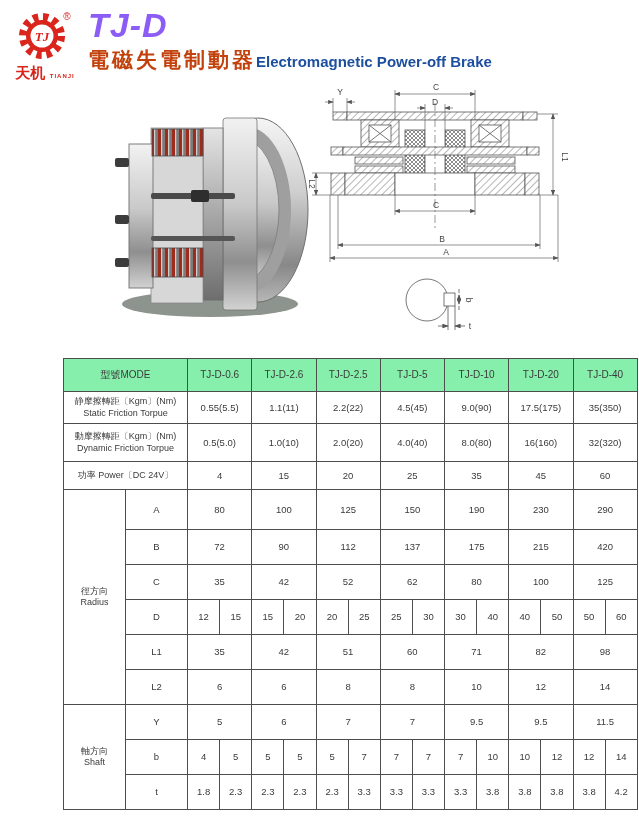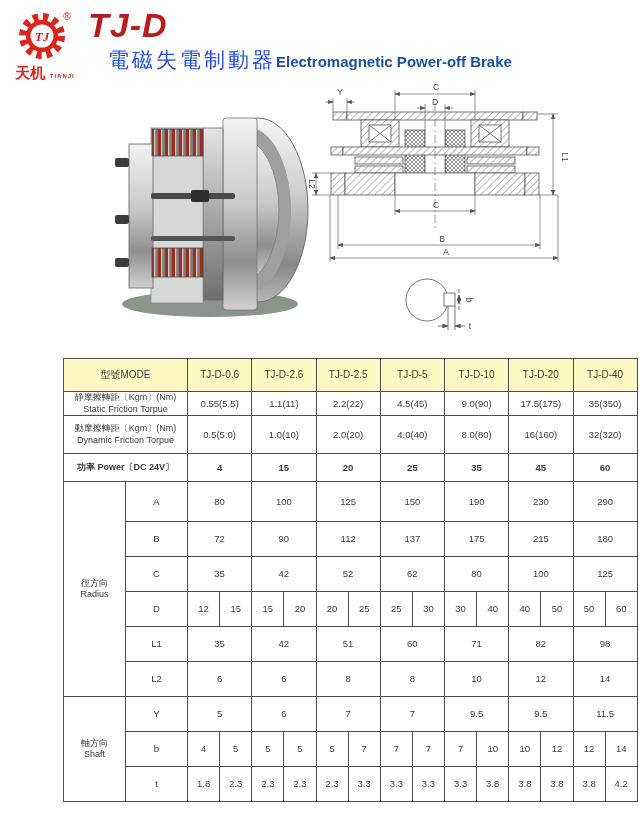--- a/index.html
+++ b/index.html
@@ -7,45 +7,45 @@
     width:639px;height:822px;position:relative;background:#ffffff;
     font-family:"Liberation Sans", sans-serif;overflow:hidden;
   }
   
   .logo{position:absolute;left:12px;top:10px;width:66px;text-align:center;}
   .logo .mark{display:block;margin:0 auto;}
   .logo .zh{color:#d9251c;font-size:15px;font-weight:bold;line-height:9px;}
   .logo .en{color:#d9251c;font-size:6px;font-weight:bold;letter-spacing:1px;line-height:8px;}
   .title{
     position:absolute;left:88px;top:6px;
-    font-size:34px;font-weight:bold;font-style:italic;color:#b91c1c;letter-spacing:1px;
+    font-size:34px;font-weight:bold;font-style:italic;color:#8b5cf6;letter-spacing:1px;
   }
   .subtitle{position:absolute;left:88px;top:46px;white-space:nowrap;}
-  .subtitle .zh{font-size:21px;font-weight:normal;color:#1d4ed8;letter-spacing:3px;margin-left:20px;}
+  .subtitle .zh{font-size:21px;font-weight:bold;color:#c2410c;letter-spacing:3px;}
   .subtitle .en{font-size:15px;font-weight:bold;color:#1d4f9f;}
   
   .photo{position:absolute;left:95px;top:98px;width:220px;height:228px;}
   .drawing{position:absolute;left:300px;top:78px;width:335px;height:285px;}
   .dim-text{font-size:8.5px;fill:#444;font-family:"Liberation Sans",sans-serif;}
   
   #spec-table{
     position:absolute;left:63px;top:358px;width:574px;border-collapse:collapse;table-layout:fixed;
   }
   #spec-table td{
     border:1px solid #4d4d4d;text-align:center;vertical-align:middle;
     font-size:9.5px;color:#3a3a3a;padding:0;line-height:1.25;
     overflow:hidden;
   }
-  #spec-table td.hd{background:#fef9c3;font-size:10px;}
+  #spec-table td.hd{background:#86efac;font-size:10px;}
   #spec-table td.lab{font-size:9px;}
   #spec-table tr{height:35px;}
   #spec-table tr:nth-child(1){height:33px;}
-  #spec-table tr:nth-child(2){height:24px;}
+  #spec-table tr:nth-child(2){height:32px;}
   #spec-table tr:nth-child(3){height:38px;}
-  #spec-table tr:nth-child(4){height:28px;font-weight:bold;}
+  #spec-table tr:nth-child(4){height:28px;}
   #spec-table tr:nth-child(5){height:40px;}
 </style>
 </head>
 <body>
 
 <div class="logo">
   <svg class="mark" width="62" height="54" viewBox="0 0 62 54">
     <circle cx="28" cy="26" r="19" fill="none" stroke="#d9251c" stroke-width="8" stroke-dasharray="5.2 4.8"></circle>
     <circle cx="28" cy="26" r="16" fill="#d9251c"></circle>
     <circle cx="28" cy="26" r="11.5" fill="#ffffff"></circle>
@@ -301,21 +301,21 @@
         <td colspan="2">290</td>
       </tr>
       <tr>
         <td class="dim">B</td>
         <td colspan="2">72</td>
         <td colspan="2">90</td>
         <td colspan="2">112</td>
         <td colspan="2">137</td>
         <td colspan="2">175</td>
         <td colspan="2">215</td>
-        <td colspan="2">180</td>
+        <td colspan="2">420</td>
       </tr>
       <tr>
         <td class="dim">C</td>
         <td colspan="2">35</td>
         <td colspan="2">42</td>
         <td colspan="2">52</td>
         <td colspan="2">62</td>
         <td colspan="2">80</td>
         <td colspan="2">100</td>
         <td colspan="2">125</td>

